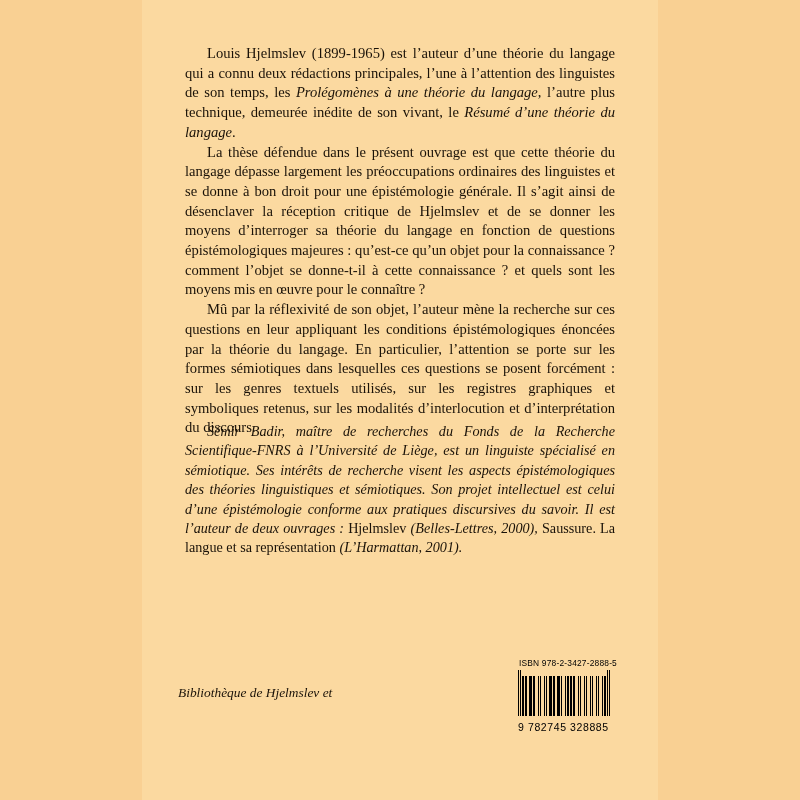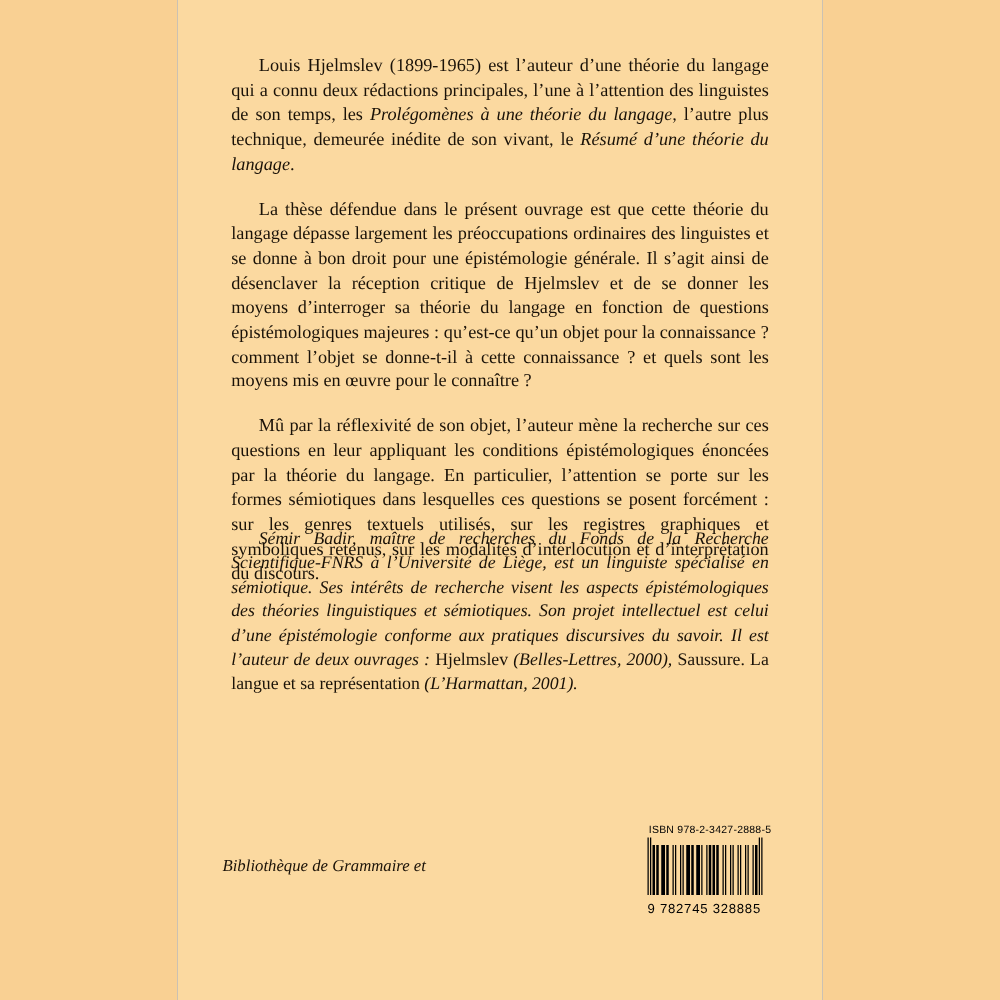--- a/index.html
+++ b/index.html
@@ -11,21 +11,21 @@
     height: 800px;
     background: #fbd9a0;
     font-family: "Liberation Serif", serif;
     overflow: hidden;
   }
   .page {
     position: relative;
     width: 800px;
     height: 800px;
     box-sizing: border-box;
-    background: #3b82f6;
+    background: #14b8a6;
   }
   .back-cover {
     position: absolute;
     left: 142px;
     top: 0px;
     width: 516px;
     height: 800px;
     background: #fbd9a0;
     box-sizing: border-box;
   }
@@ -54,21 +54,21 @@
   p.body-par {
     margin: 0;
     font-size: 14.6px;
     line-height: 19.7px;
     color: #1a1208;
     text-align: justify;
     text-indent: 22px;
     hyphens: none;
   }
   p.body-par + p.body-par {
-    margin-top: 16px;
+    margin-top: 0;
   }
 
   .bio {
     position: absolute;
     left: 185px;
     top: 422px;
     width: 430px;
   }
   p.bio-par {
     margin: 0;
@@ -139,21 +139,21 @@
     <p class="body-par">Louis Hjelmslev (1899-1965) est l’auteur d’une théorie du langage qui a connu deux rédactions principales, l’une à l’attention des linguistes de son temps, les <i>Prolégomènes à une théorie du langage</i>, l’autre plus technique, demeurée inédite de son vivant, le <i>Résumé d’une théorie du langage</i>.</p>
     <p class="body-par">La thèse défendue dans le présent ouvrage est que cette théorie du langage dépasse largement les préoccupations ordinaires des linguistes et se donne à bon droit pour une épistémologie générale. Il s’agit ainsi de désenclaver la réception critique de Hjelmslev et de se donner les moyens d’interroger sa théorie du langage en fonction de questions épistémologiques majeures : qu’est-ce qu’un objet pour la connaissance ? comment l’objet se donne-t-il à cette connaissance ? et quels sont les moyens mis en œuvre pour le connaître ?</p>
     <p class="body-par">Mû par la réflexivité de son objet, l’auteur mène la recherche sur ces questions en leur appliquant les conditions épistémologiques énoncées par la théorie du langage. En particulier, l’attention se porte sur les formes sémiotiques dans lesquelles ces questions se posent forcément : sur les genres textuels utilisés, sur les registres graphiques et symboliques retenus, sur les modalités d’interlocution et d’interprétation du discours.</p>
   </div>
 
   <div class="bio">
     <p class="bio-par">Sémir Badir, maître de recherches du Fonds de la Recherche Scientifique-FNRS à l’Université de Liège, est un linguiste spécialisé en sémiotique. Ses intérêts de recherche visent les aspects épistémologiques des théories linguistiques et sémiotiques. Son projet intellectuel est celui d’une épistémologie conforme aux pratiques discursives du savoir. Il est l’auteur de deux ouvrages : <span class="roman">Hjelmslev</span> (Belles-Lettres, 2000), <span class="roman">Saussure. La langue et sa représentation</span> (L’Harmattan, 2001).</p>
   </div>
 
   <div class="series">
-    <div>Bibliothèque de Grammaire et</div>
+    <div>Bibliothèque de Hjelmslev et</div>
   </div>
 
   <div class="barcode-block">
     <p class="isbn-text">ISBN  978-2-3427-2888-5</p>
     <div class="bars" id="bars">
         <span style="width: 1px;"></span>
         <span style="width: 1px; background: transparent;"></span>
         <span style="width: 1px;"></span>
         <span style="width: 1px; background: transparent;"></span>
         <span class="short" style="width: 2px;"></span>

